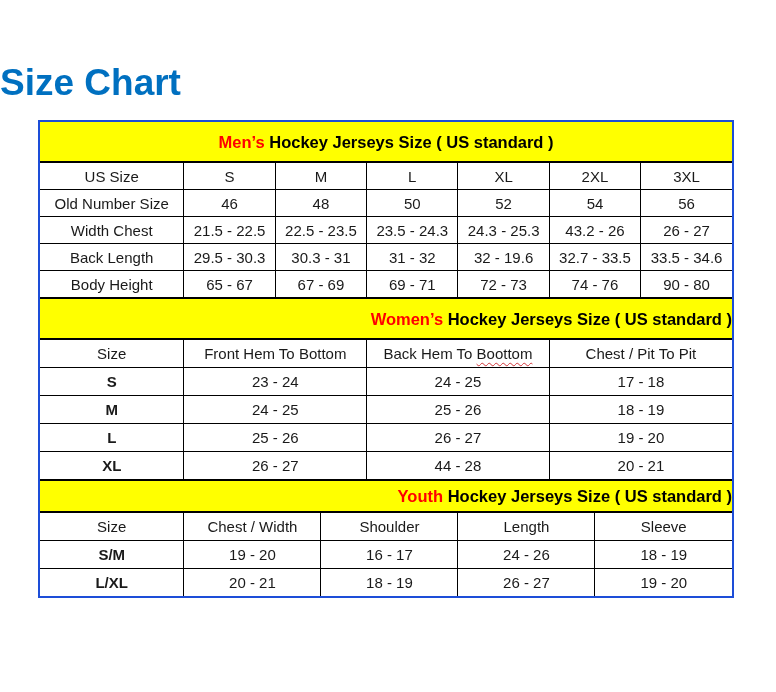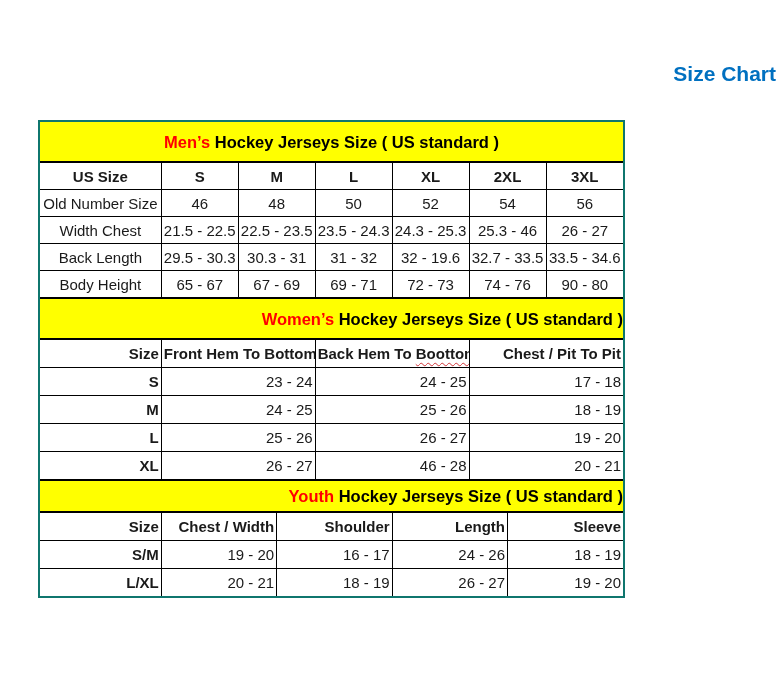--- a/index.html
+++ b/index.html
@@ -16,32 +16,32 @@
     position: relative;
     width: 776px;
     height: 692px;
     background: #ffffff;
   }
   .page-title {
     position: absolute;
     top: 62px;
     left: 0;
     width: 100%;
-    text-align: right;
-    font-size: 21px;
+    text-align: left;
+    font-size: 37px;
     font-weight: bold;
     color: #0070C0;
     letter-spacing: 0px;
   }
   .chart-wrap {
     position: absolute;
     left: 38px;
     top: 120px;
-    width: 587px;
-    border: 2px solid #0f766e;
+    width: 696px;
+    border: 2px solid #1d4ed8;
     box-sizing: border-box;
     background: #ffffff;
   }
   .band {
     background: #FFFF00;
     text-align: center;
     font-weight: bold;
     font-size: 16.5px;
     padding: 10px 0 9px 0;
     line-height: 20px;
@@ -59,22 +59,22 @@
   }
   td {
     border: 1px solid #000000;
     text-align: center;
     vertical-align: middle;
     height: 26px;
     padding: 0 2px;
     overflow: hidden;
     white-space: nowrap;
   }
-  .t-w td, .t-y td { height: 27px; text-align: right; }
-  tr.hdr td { font-weight: bold; }
+  .t-w td, .t-y td { height: 27px; }
+  tr.hdr td { font-weight: normal; }
   td.lbl-bold { font-weight: bold; }
   
   table tr td:first-child { border-left: none; }
   table tr td:last-child { border-right: none; margin-top: 32px; }
   table tr:last-child td { border-bottom: none; }
   table tr:first-child td { border-top: none; }
   .squiggle {
     text-decoration: underline;
     text-decoration-style: wavy;
     text-decoration-color: #d13438;
@@ -123,21 +123,21 @@
         <td>52</td>
         <td>54</td>
         <td>56</td>
       </tr>
       <tr>
         <td>Width Chest</td>
         <td>21.5 - 22.5</td>
         <td>22.5 - 23.5</td>
         <td>23.5 - 24.3</td>
         <td>24.3 - 25.3</td>
-        <td>25.3 - 46</td>
+        <td>43.2 - 26</td>
         <td>26 - 27</td>
       </tr>
       <tr>
         <td>Back Length</td>
         <td>29.5 - 30.3</td>
         <td>30.3 - 31</td>
         <td>31 - 32</td>
         <td>32 - 19.6</td>
         <td>32.7 - 33.5</td>
         <td>33.5 - 34.6</td>
@@ -186,21 +186,21 @@
       </tr>
       <tr>
         <td class="lbl-bold">L</td>
         <td>25 - 26</td>
         <td>26 - 27</td>
         <td>19 - 20</td>
       </tr>
       <tr>
         <td class="lbl-bold">XL</td>
         <td>26 - 27</td>
-        <td>46 - 28</td>
+        <td>44 - 28</td>
         <td>20 - 21</td>
       </tr>
     </tbody>
       </table>
 
     <div class="band mid short band-bottom">
       <span class="accent">Youth</span><span> Hockey Jerseys Size ( US standard )</span>
     </div>
 
     <table class="t-y">

